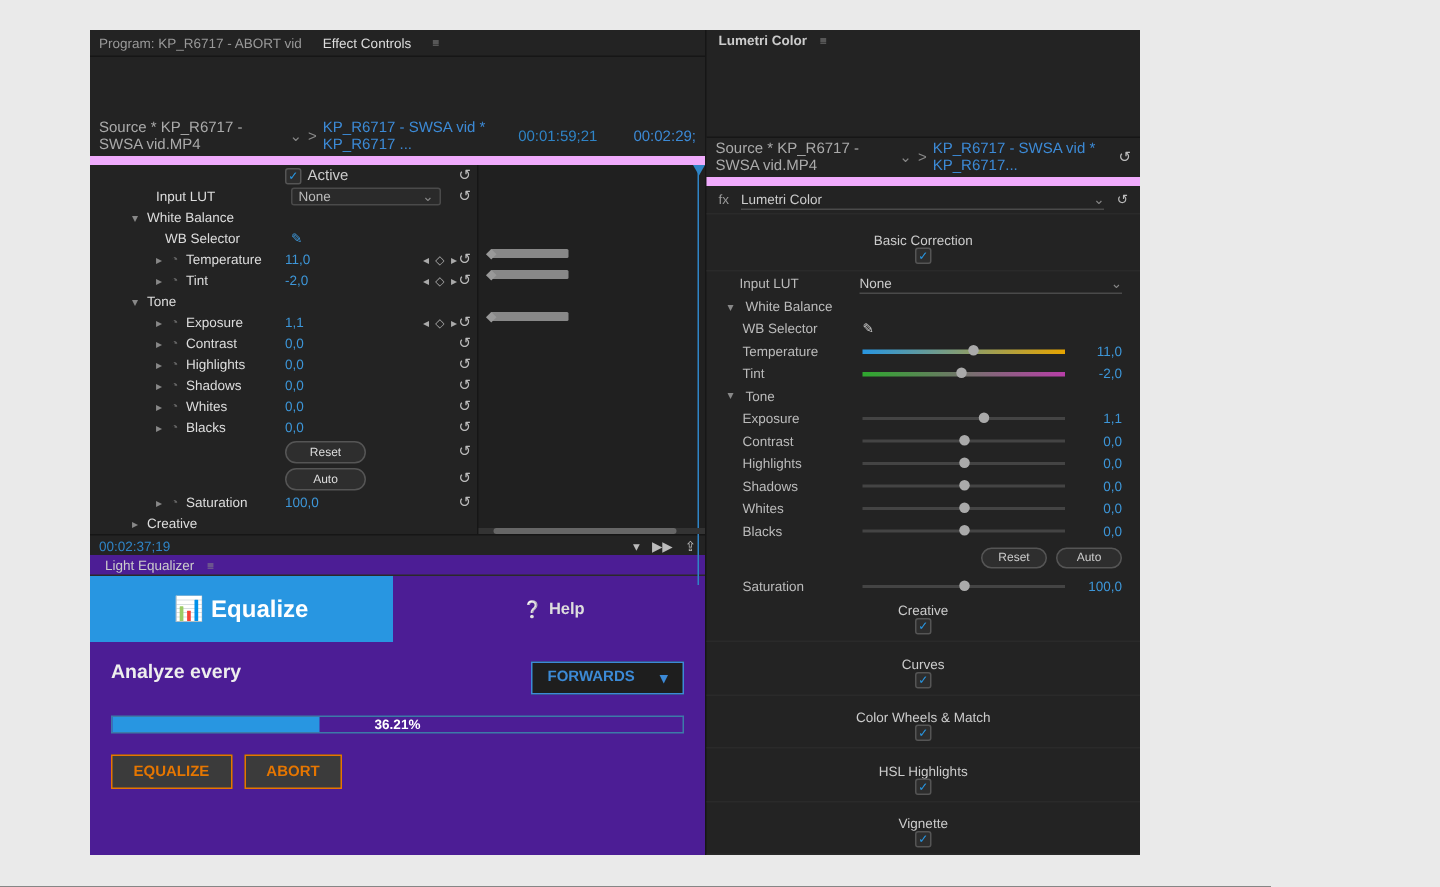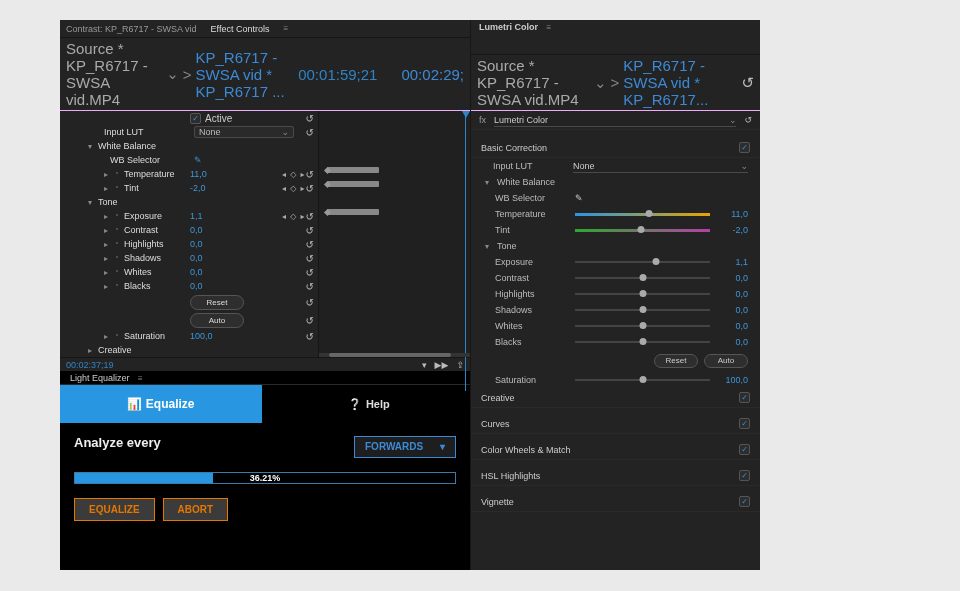--- a/index.html
+++ b/index.html
@@ -4,21 +4,21 @@
   <style>
     * { box-sizing: border-box; margin: 0; padding: 0; }
     body { background: #eaeaea; font-family: "Segoe UI", Arial, sans-serif; font-size: 10px; color: #ccc; padding: 20px 0 0 60px; }
     .app { width: 700px; height: 550px; background: #232323; display: flex; position: relative; }
     .left-col { width: 410px; display: flex; flex-direction: column; }
     .right-col { width: 290px; border-left: 1px solid #161616; display: flex; flex-direction: column; }
     .tabbar { height: 18px; display: flex; align-items: center; padding: 0 6px; background: #232323; border-bottom: 1px solid #161616; gap: 14px; }
     .tabbar .tab { color: #999; font-size: 9px; }
     .tabbar .tab.active { color: #ddd; }
     .menu-ico { font-size: 8px; color: #888; }
-    .srcline { display: flex; align-items: center; padding: 2px 6px; gap: 4px; font-size: 15px; color: #aaa; background: #232323; border-bottom: 1px solid #f0abfc; }
+    .srcline { display: flex; align-items: center; padding: 2px 6px; gap: 4px; font-size: 10px; color: #aaa; background: #232323; border-bottom: 6px solid #f0abfc; margin-top: 40px; }
     .link-blue { color: #3c8ad6; }
     .srcline .chev { color: #888; }
     .srcline .time { color: #2f84c6; margin-left: auto; }
     .srcline .time2 { color: #3c8ad6; margin-left: 20px; }
     .params { flex: 0 0 auto; background: #232323; padding: 0; display: flex; }
     .pcol { width: 258px; }
     .kfcol { flex: 1; position: relative; border-left: 1px solid #161616; background:#202020; }
     .row { display: flex; align-items: center; height: 14px; padding: 0 4px; position: relative; }
     .row .twisty { width: 10px; color: #888; font-size: 8px; }
     .row .lbl { color: #ddd; font-size: 9px; }
@@ -30,41 +30,41 @@
     .indent2 { padding-left: 50px; }
     .indent0 { padding-left: 28px; }
     .kfnav { position: absolute; left: 222px; font-size:8px; color:#aaa; letter-spacing:1px; }
     .resetbtn { display: inline-block; width: 54px; height: 15px; border: 1px solid #555; border-radius: 8px; background: #2e2e2e; text-align: center; line-height: 13px; color: #ddd; font-size: 8px; cursor: pointer; }
     .btrow { justify-content: center; height: 18px; }
     .kfbar { height: 6px; background: #888; border-radius: 1px; position: absolute; top: 4px; }
     .kfmark { position:absolute; width:5px; height:5px; background:#999; transform:rotate(45deg); top:5px; }
     .footer-left { display:flex; align-items:center; justify-content:space-between; height:14px; padding:0 6px; border-top:1px solid #161616;}
     .tc { color:#2f84c6; font-size:9px; }
     .tools { display:flex; gap:8px; color:#bbb; font-size:9px; }
-    .equalizer { flex:1; background:#000000; padding:0; }
+    .equalizer { flex:1; background:#4c1d95; padding:0; }
     .eq-tab { height:14px; padding:2px 10px; font-size:9px; color:#ccc; border-bottom:1px solid #2a2a2a; }
     .eq-body { padding: 0 14px 10px 14px; }
     .eq-top { display:flex; gap:6px; margin:0 -14px 12px -14px; }
-    .eqbtn { flex:1; background:#2896e1; color:#fff; font-weight:600; font-size:12px; text-align:center; padding:12px 0; }
+    .eqbtn { flex:1; background:#2896e1; color:#fff; font-weight:600; font-size:16px; text-align:center; padding:12px 0; }
     .helpbtn { flex:1; color:#ddd; text-align:center; padding:12px 0; font-size:11px; font-weight:600; display:flex; align-items:center; justify-content:center; gap:4px; }
     .h3 { color:#eee; font-size:13px; font-weight:600; margin-bottom:8px; }
     .analyze-row { display:flex; justify-content:space-between; align-items:center; margin-bottom:14px; }
     .dd { width:102px; height:22px; border:1px solid #3c8ad6; color:#3c8ad6; background:#1e1e1e; font-size:10px; font-weight:600; display:flex; align-items:center; justify-content:space-between; padding:0 10px; }
     .subtxt { font-size:9px; color:#bbb; }
     .subtxt .bl { color:#2896e1; }
     .kfstep-row { display:flex; justify-content:space-between; align-items:flex-start; margin-bottom:14px; }
     .numbox { width:44px; height:18px; background:#f0f0f0; color:#222; font-size:10px; text-align:center; line-height:18px; font-weight:600; }
     .progress { height:12px; border:1px solid #3c7aa8; position:relative; margin-bottom:14px; }
     .progress .fill { height:100%; background:#2896e1; }
     .progress .pct { position:absolute; left:50%; top:0; transform:translateX(-50%); font-size:9px; color:#fff; line-height:11px; font-weight:600; }
     .actrow { display:flex; gap:8px; }
     .act { padding:5px 14px; background:#3b3b3b; border:1px solid #e67600; color:#e67600; font-weight:700; font-size:10px; }
 
     .lutitle { height:16px; padding:2px 8px; font-size:9px; color:#ccc;font-weight:bold; }
-    .sechead { padding:4px 10px; font-size:9px; color:#ccc; display:flex; justify-content:space-between; align-items:center; border-bottom:1px solid #2a2a2a; }
+    .sechead { padding:4px 10px; font-size:9px; color:#ccc; display:flex; justify-content:space-between; align-items:center; border-bottom:1px solid #2a2a2a;flex-direction:column; }
     .chk { width:11px; height:11px; border:1px solid #555; background:#2d2d2d; display:flex; align-items:center; justify-content:center; color:#2896e1; font-size:8px; border-radius:2px; }
     .r-row { display:flex; align-items:center; padding:2px 12px; height:16px; font-size:9px; color:#bbb; }
     .r-row .rlbl { width: 80px; }
     .slider { flex:1; height:2px; background:#444; position:relative; margin-right:8px; }
     .thumb { width:7px; height:7px; border-radius:50%; background:#aaa; position:absolute; top:-3px; transform:translateX(-50%); }
     .rval { width:30px; text-align:right; color:#3d96d8; }
     .slider.warm { background:linear-gradient(90deg,#2896e1,#e6a400); height:3px; }
     .slider.tint { background:linear-gradient(90deg,#2ea82e,#b83ea8); height:3px; }
     .r-btnrow { display:flex; justify-content:flex-end; gap:6px; padding:4px 12px; }
     .rbtn { width:44px; height:14px; border:1px solid #555; border-radius:8px; background:#2e2e2e; text-align:center; line-height:12px; font-size:8px; color:#ccc; }
@@ -77,21 +77,21 @@
     .playhead:after { content:""; position:absolute; right:0; top:0; width:1px; height:280px; background:#2f84c6; }
     .playhead:before { content:""; position:absolute; right:-4px; top:0; width:0; height:0; border-left:4px solid transparent; border-right:4px solid transparent; border-top:7px solid #2f84c6; }
   </style>
 </head>
 <body>
 
 <div class="app">
 
   <div class="left-col">
     <div class="tabbar">
-      <span class="tab">Contrast: KP_R6717 - SWSA vid</span>
+      <span class="tab">Program: KP_R6717 - ABORT vid</span>
       <span class="tab active">Effect Controls</span>
       <span class="menu-ico">≡</span>
     </div>
     <div class="srcline">
       <span>Source * KP_R6717 - SWSA vid.MP4</span>
       <span class="chev">⌄</span>
       <span style="color:#888">&gt;</span>
       <span class="link-blue">KP_R6717 - SWSA vid * KP_R6717 ...</span>
       <span class="time">00:01:59;21</span>
       <span class="time2">00:02:29;</span>

